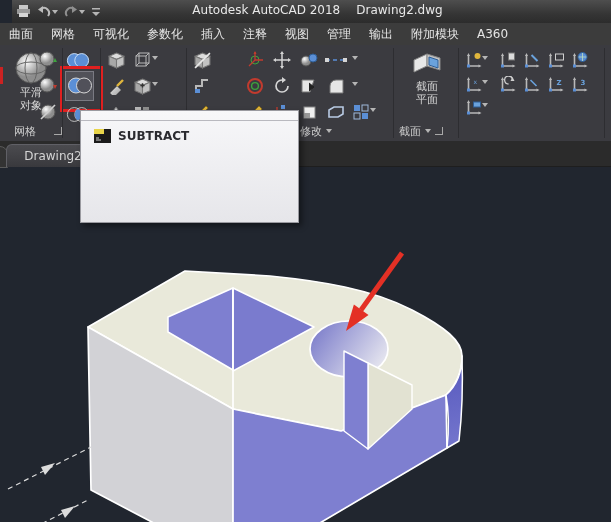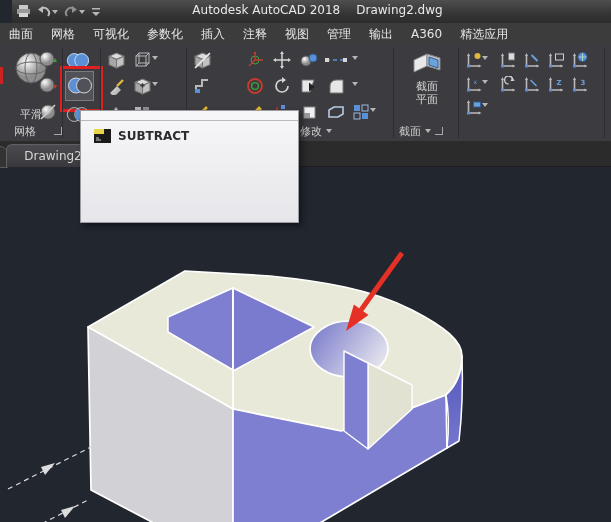--- a/index.html
+++ b/index.html
@@ -95,22 +95,22 @@
 <div id="menubar" class="abs">
   <span class="menu-tab">曲面</span>
   <span class="menu-tab">网格</span>
   <span class="menu-tab">可视化</span>
   <span class="menu-tab">参数化</span>
   <span class="menu-tab">插入</span>
   <span class="menu-tab">注释</span>
   <span class="menu-tab">视图</span>
   <span class="menu-tab">管理</span>
   <span class="menu-tab">输出</span>
+  <span class="menu-tab">附加模块</span>
   <span class="menu-tab">A360</span>
-  <span class="menu-tab">精选应用</span>
 </div>
 
 <div id="ribbon" class="abs">
 
   <svg width="0" height="0" style="position:absolute">
     <defs>
       <radialGradient id="sph" cx="35%" cy="30%">
           <stop offset="0%" stop-color="#fdfdfd"></stop>
           <stop offset="100%" stop-color="#8d8d8d"></stop>
         </radialGradient>
@@ -125,21 +125,21 @@
         <rect x="1.5" y="12.5" width="3" height="3" fill="#5b8fd6"></rect>
       </g>
       <g id="cube-sym">
         <path d="M8 1 L15 4 L8 7 L1 4 Z" fill="#dcdcdc" stroke="#777"></path>
         <path d="M1 4 L8 7 L8 15 L1 12 Z" fill="#a8a8a8" stroke="#777"></path>
         <path d="M15 4 L8 7 L8 15 L15 12 Z" fill="#c2c2c2" stroke="#777"></path>
       </g>
     </defs>
   </svg>
 
-  <div class="bigbtn" style="left:6px;top:5px;width:50px;gap:22px;">
+  <div class="bigbtn" style="left:6px;top:5px;width:50px;">
     <svg width="36" height="36" viewBox="0 0 36 36">
       <circle cx="18" cy="18" r="15" fill="url(#sph)" stroke="#555"></circle>
       <ellipse cx="18" cy="18" rx="15" ry="6" fill="none" stroke="#666"></ellipse>
       <ellipse cx="18" cy="18" rx="6" ry="15" fill="none" stroke="#666"></ellipse>
     </svg>
     <span>平滑</span>
     <span>对象</span>
   </div>
 
   <div class="icon-cell" style="left:36px;top:3px;">

